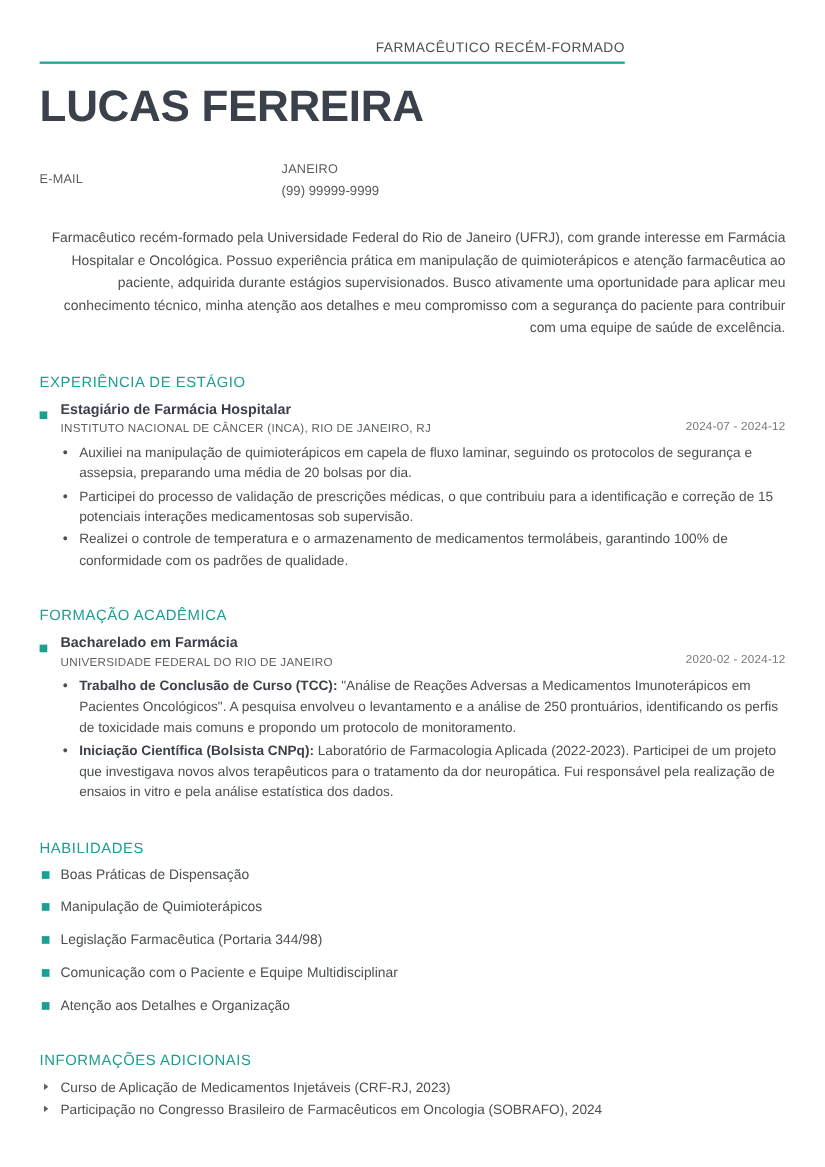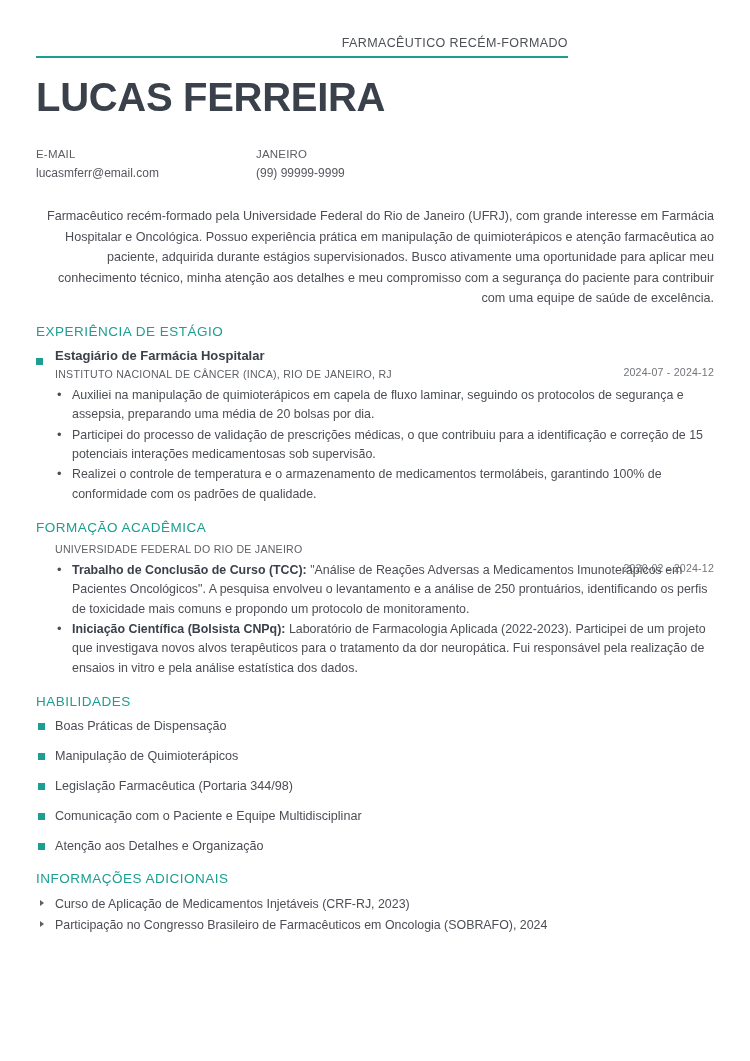--- a/index.html
+++ b/index.html
@@ -73,21 +73,21 @@
   .summary {
     margin-top: 24px;
     font-size: 12.6px;
     line-height: 1.62;
     color: #4b4e54;
     text-align: right;
     width: 678px;
   }
 
   
-  .section { margin-top: 16px; }
+  .section { margin-top: 32px; }
   .section-title {
     color: #1c9e91;
     font-size: 13.5px;
     letter-spacing: 0.5px;
     margin-bottom: 8px;
   }
 
   .entry { position: relative; }
   .entry-head {
     display: flex;
@@ -204,21 +204,20 @@
 
   <div class="header-block">
     <div class="job-title-line">FARMACÊUTICO RECÉM-FORMADO</div>
     <div class="accent-rule"></div>
     <div class="full-name">LUCAS FERREIRA</div>
   </div>
 
   <div class="contact-row">
     <div class="contact-item email">
       <div class="contact-label">E-MAIL</div>
-      <div class="contact-value">lucasmferr@email.com</div>
     </div>
     <div class="contact-item phone">
       <div class="contact-label">JANEIRO</div>
       <div class="contact-value">(99) 99999-9999</div>
     </div>
   </div>
 
   <div class="summary">Farmacêutico recém-formado pela Universidade Federal do Rio de Janeiro (UFRJ), com grande interesse em Farmácia Hospitalar e Oncológica. Possuo experiência prática em manipulação de quimioterápicos e atenção farmacêutica ao paciente, adquirida durante estágios supervisionados. Busco ativamente uma oportunidade para aplicar meu conhecimento técnico, minha atenção aos detalhes e meu compromisso com a segurança do paciente para contribuir com uma equipe de saúde de excelência.</div>
 
   <div class="section">
@@ -234,20 +233,24 @@
         <li><span class="li-strong"></span><span>Auxiliei na manipulação de quimioterápicos em capela de fluxo laminar, seguindo os protocolos de segurança e assepsia, preparando uma média de 20 bolsas por dia.</span></li>
         <li><span class="li-strong"></span><span>Participei do processo de validação de prescrições médicas, o que contribuiu para a identificação e correção de 15 potenciais interações medicamentosas sob supervisão.</span></li>
         <li><span class="li-strong"></span><span>Realizei o controle de temperatura e o armazenamento de medicamentos termolábeis, garantindo 100% de conformidade com os padrões de qualidade.</span></li>
       </ul>
     </div>
   </div>
 
   <div class="section">
     <div class="section-title">FORMAÇÃO ACADÊMICA</div>
     <div class="entry">
+      <div class="entry-head">
+        <span class="sq-bullet"></span>
+        <span class="entry-title">Bacharelado em Farmácia</span>
+      </div>
       <div class="entry-sub">UNIVERSIDADE FEDERAL DO RIO DE JANEIRO</div>
       <div class="entry-dates">2020-02  - 2024-12</div>
       <ul class="dot-list">
         <li><span class="li-strong">Trabalho de Conclusão de Curso (TCC):</span><span> "Análise de Reações Adversas a Medicamentos Imunoterápicos em Pacientes Oncológicos". A pesquisa envolveu o levantamento e a análise de 250 prontuários, identificando os perfis de toxicidade mais comuns e propondo um protocolo de monitoramento.</span></li>
         <li><span class="li-strong">Iniciação Científica (Bolsista CNPq):</span><span> Laboratório de Farmacologia Aplicada (2022-2023). Participei de um projeto que investigava novos alvos terapêuticos para o tratamento da dor neuropática. Fui responsável pela realização de ensaios in vitro e pela análise estatística dos dados.</span></li>
       </ul>
     </div>
   </div>
 
   <div class="section">

